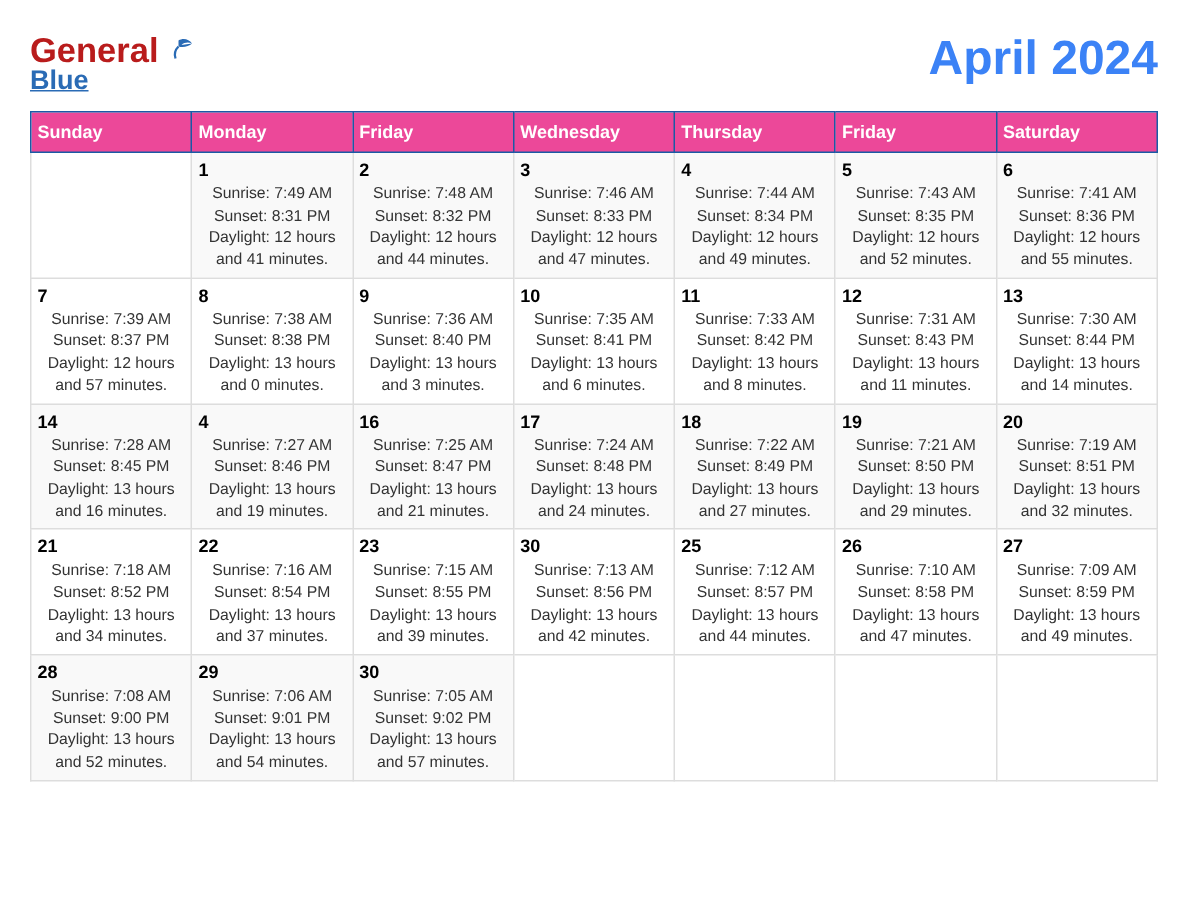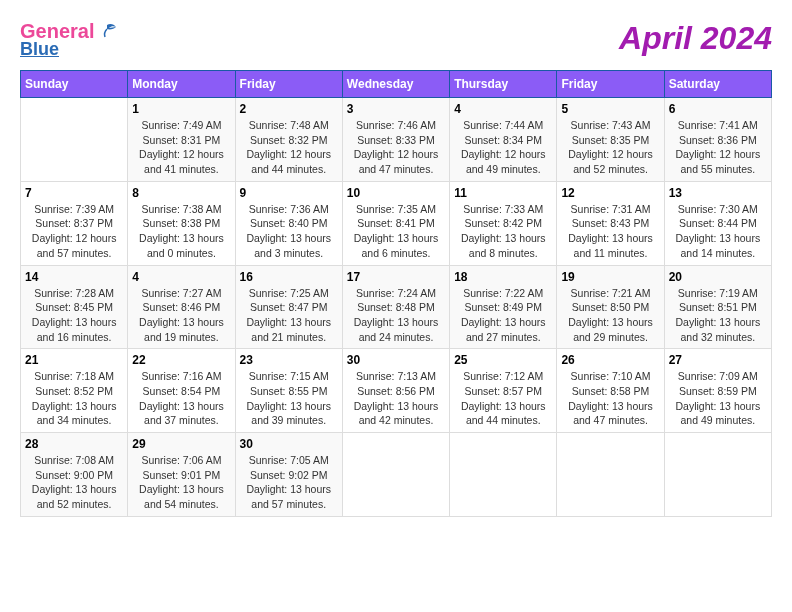--- a/index.html
+++ b/index.html
@@ -22,21 +22,21 @@
     }
     .title-block {
       text-align: right;
     }
     table {
       width: 100%;
       border-collapse: collapse;
       font-size: 11px;
     }
     thead tr {
-      background-color: #8b5cf6;
+      background-color: #ec4899;
       color: #fff;
     }
     thead th {
       padding: 6px 4px;
       text-align: left;
       font-size: 12px;
       font-weight: bold;
       border: 1px solid #1a5aa5;
     }
     tbody tr {
@@ -69,31 +69,31 @@
       background: #fff !important;
     }
   </style>
 </head>
 <body>
 
 <div class="header">
   <div class="logo">
     <div style="display:flex; flex-direction:column; align-items:flex-start;">
       <div style="display:flex; align-items:center;">
-        <span style="font-size:20px; font-weight:bold; color:#ec4899;">General</span>
+        <span style="font-size:23px; font-weight:bold; color:#b91c1c;">General</span>
         <svg width="22" height="22" viewBox="0 0 22 22" style="margin-left:2px;">
           <path d="M11 4 C14 2, 18 3, 20 6 C18 5, 15 5, 13 7 L20 6 C18 8, 14 9, 11 8 Z" fill="#2a6bb5"></path>
           <path d="M11 8 C9 10, 8 13, 9 16" stroke="#2a6bb5" stroke-width="1.5" fill="none"></path>
         </svg>
       </div>
       <span style="font-size:18px; font-weight:bold; color:#2a6bb5; margin-top:-4px;text-decoration:underline;">Blue</span>
     </div>
   </div>
   <div class="title-block">
-    <div style="font-size:32px; font-weight:bold; color:#a21caf;font-style:italic;">April 2024</div>
+    <div style="font-size:32px; font-weight:bold; color:#3b82f6;">April 2024</div>
   </div>
 </div>
 
 <table>
   <thead>
     <tr>
     <th>Sunday</th>
         <th>Monday</th>
         <th>Friday</th>
         <th>Wednesday</th>

